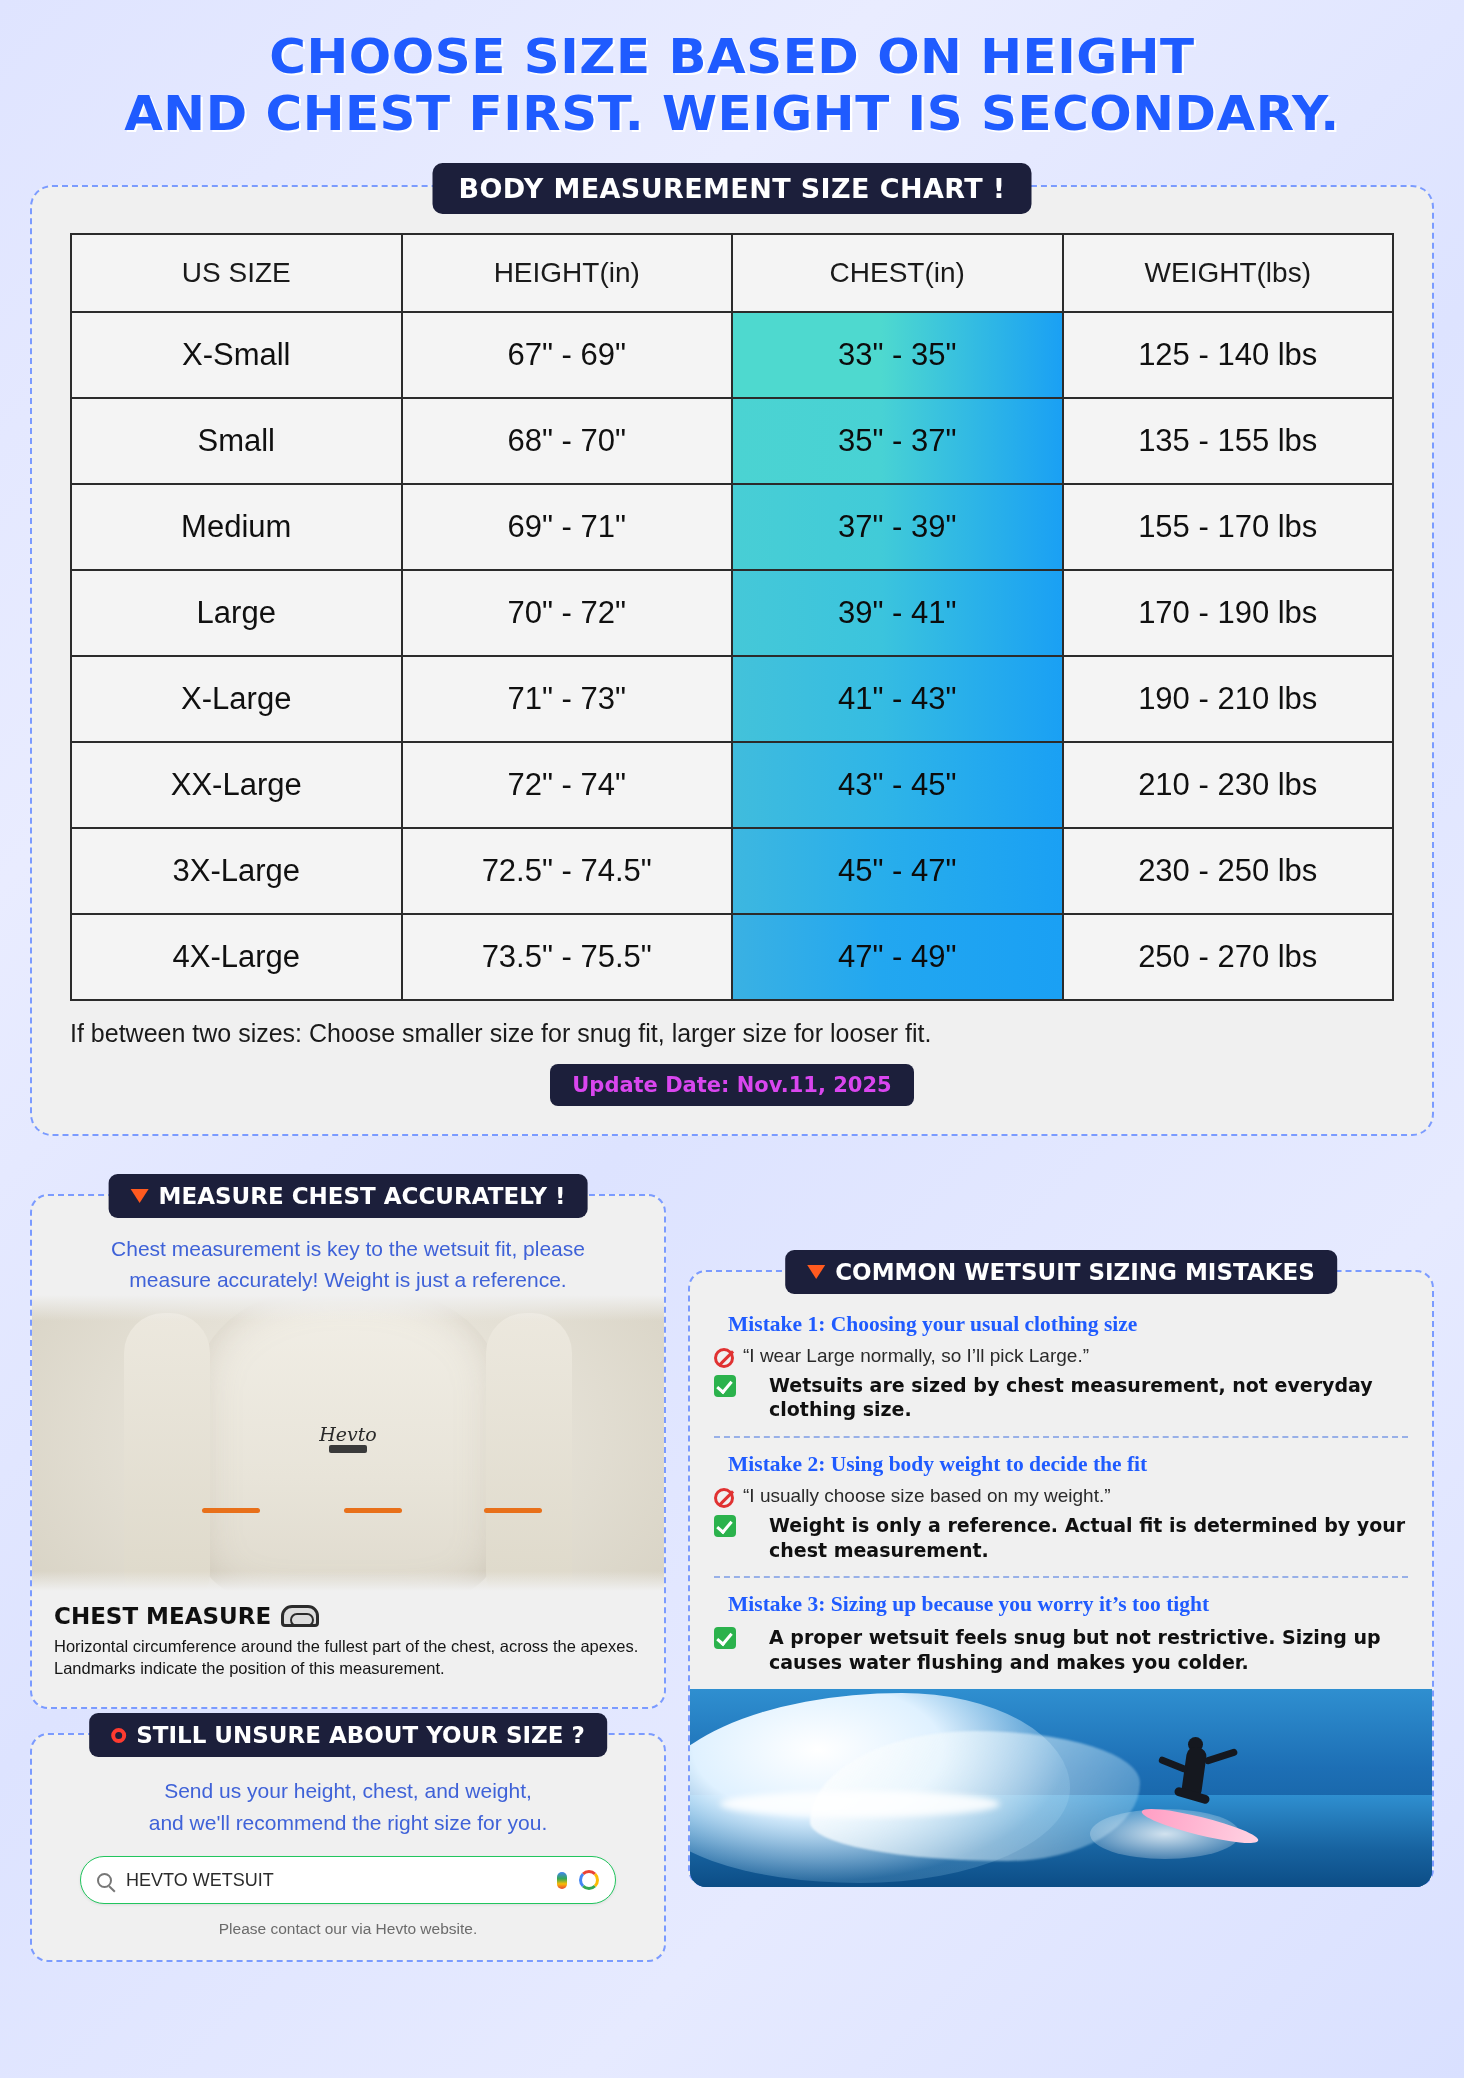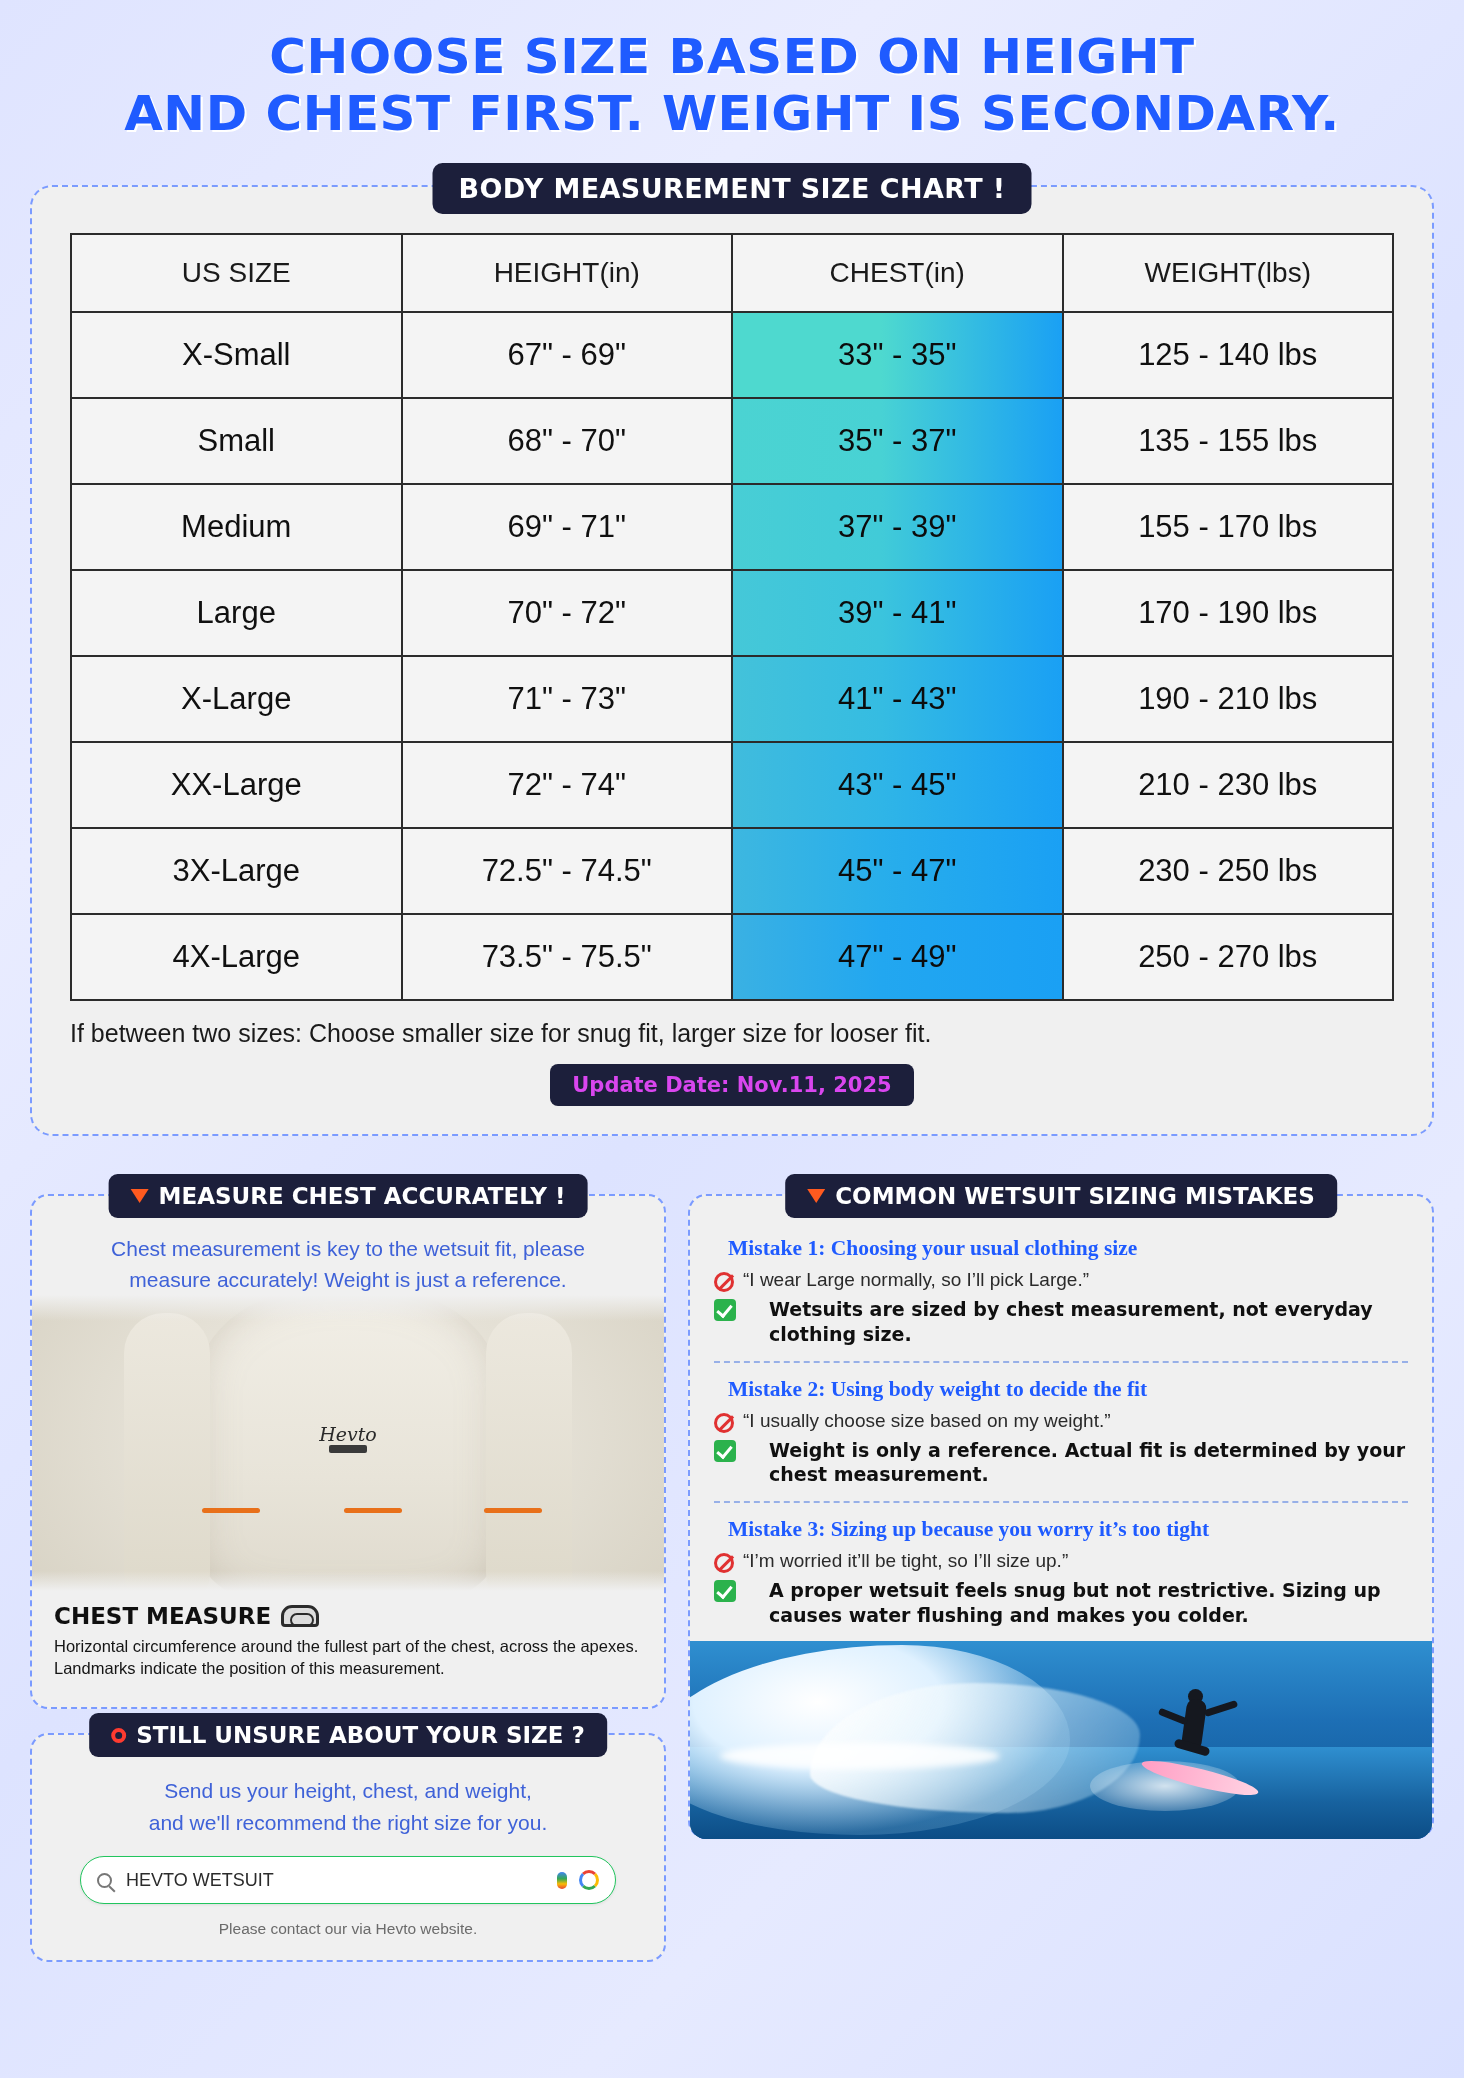--- a/index.html
+++ b/index.html
@@ -100,21 +100,21 @@
     font-size: 21px;
     padding: 9px 22px;
     border-radius: 8px;
   }
 
   
   .lower {
     display: flex;
     gap: 22px;
     margin: 34px 30px 0 30px;
-    align-items: flex-start;
+    align-items: center;
   }
   .col-left { width: 636px; flex: none; }
   .col-right { flex: 1; }
 
   .panel {
     position: relative;
     background: #f0f0f0;
     border: 2px dashed #7b9bff;
     border-radius: 18px;
     margin-top: 24px;
@@ -650,24 +650,20 @@
               </div>
               <div class="line-row">
                 <span class="ok-icon"></span>
                 <span class="good">Weight is only a reference. Actual fit is determined by your chest measurement.</span>
               </div>
             </div>
             <hr class="divider">
             <div class="mistake">
               <h4>Mistake 3: Sizing up because you worry it’s too tight</h4>
               <div class="line-row">
-                <span class="no-icon"></span>
-                <span class="quote">“I’m worried it’ll be tight, so I’ll size up.”</span>
-              </div>
-              <div class="line-row">
                 <span class="ok-icon"></span>
                 <span class="good">A proper wetsuit feels snug but not restrictive. Sizing up causes water flushing and makes you colder.</span>
               </div>
             </div>
           </div>
 
         <div class="surf">
           <div class="water-base"></div>
           <div class="wave-crest"></div>
           <div class="wave-lip"></div>

